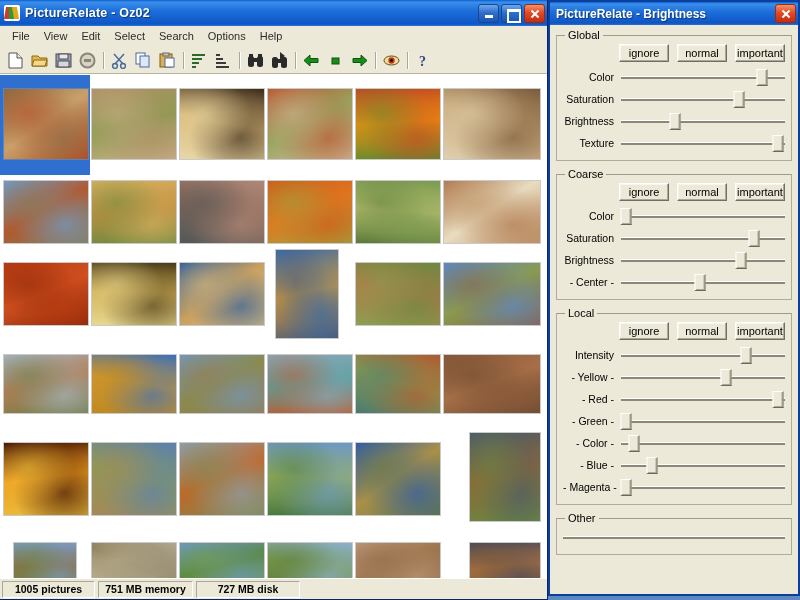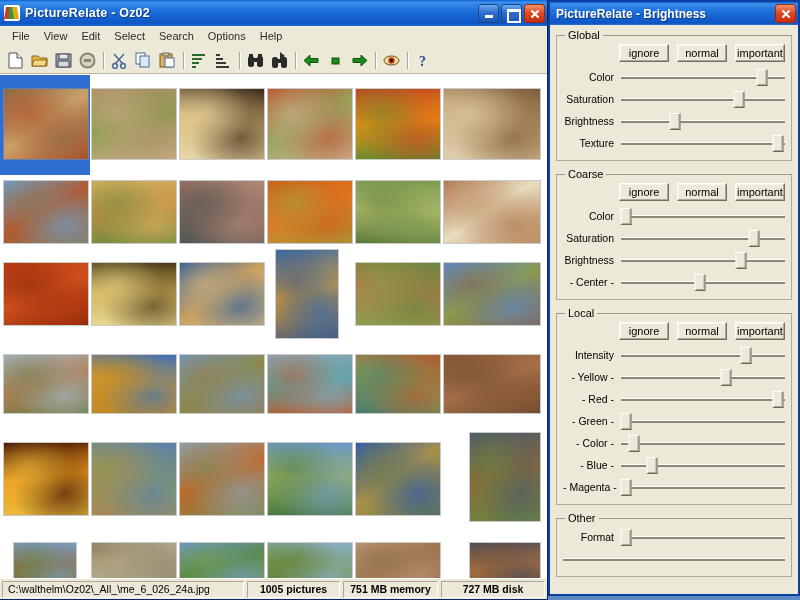--- a/index.html
+++ b/index.html
@@ -404,21 +404,20 @@
       </div>
       <div class="thumb" style="left: 356px; top: 468px; width: 84px; height: 48px; background: linear-gradient(152deg, rgb(192, 152, 120) 0%, rgb(160, 120, 80) 48%, rgb(138, 104, 72) 100%);">
         <div class="sel-bg" style="background: radial-gradient(at 30% 35%, rgba(138, 104, 72, 0.533) 0%, transparent 55%), radial-gradient(at 72% 70%, rgba(192, 152, 120, 0.667) 0%, transparent 60%);"></div>
       </div>
       <div class="thumb" style="left: 470px; top: 468px; width: 70px; height: 48px; background: linear-gradient(175deg, rgb(74, 74, 88) 0%, rgb(168, 112, 64) 48%, rgb(122, 88, 56) 100%);">
         <div class="sel-bg" style="background: radial-gradient(at 30% 35%, rgba(122, 88, 56, 0.533) 0%, transparent 55%), radial-gradient(at 72% 70%, rgba(74, 74, 88, 0.667) 0%, transparent 60%);"></div>
       </div>
     </div>
 
   <div class="statusbar">
-    <span class="sb-panel sb-path">C:\walthelm\Oz02\_All_\me_6_026_24a.jpg</span>
     <span class="sb-panel sb-fixed" style="width:93px">1005 pictures</span>
     <span class="sb-panel sb-fixed" style="width:95px">751 MB memory</span>
     <span class="sb-panel sb-fixed" style="width:104px">727 MB disk</span>
   </div>
 </div>
 
 <div id="criteria">
   <div class="cr-title">
     <span class="t">PictureRelate - Brightness</span>
     <span class="win-btn close"></span>
@@ -534,23 +533,17 @@
         <div class="srow">
           <span class="slab">- Magenta -</span>
           <span class="strack">
             <span class="sthumb" style="left: 3%;"></span>
           </span>
         </div>
       </fieldset>
       <fieldset class="grp">
         <legend>Other</legend>
         <div class="srow">
-          <span class="slab">Format</span>
-          <span class="strack">
-            <span class="sthumb" style="left: 3%;"></span>
-          </span>
-        </div>
-        <div class="srow">
           <span class="strack"></span>
         </div>
       </fieldset>
     </div>
 </div>
 
 </body></html>

